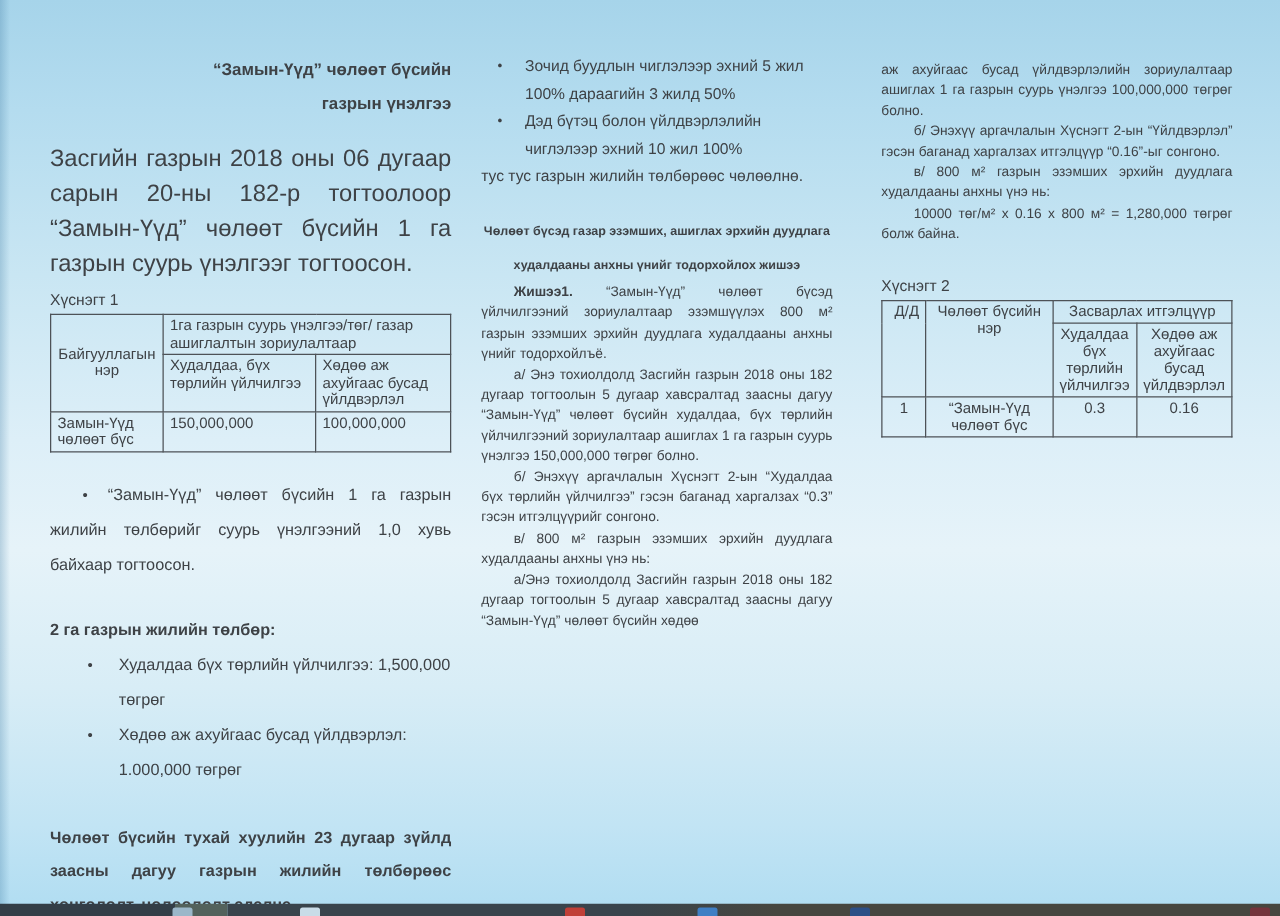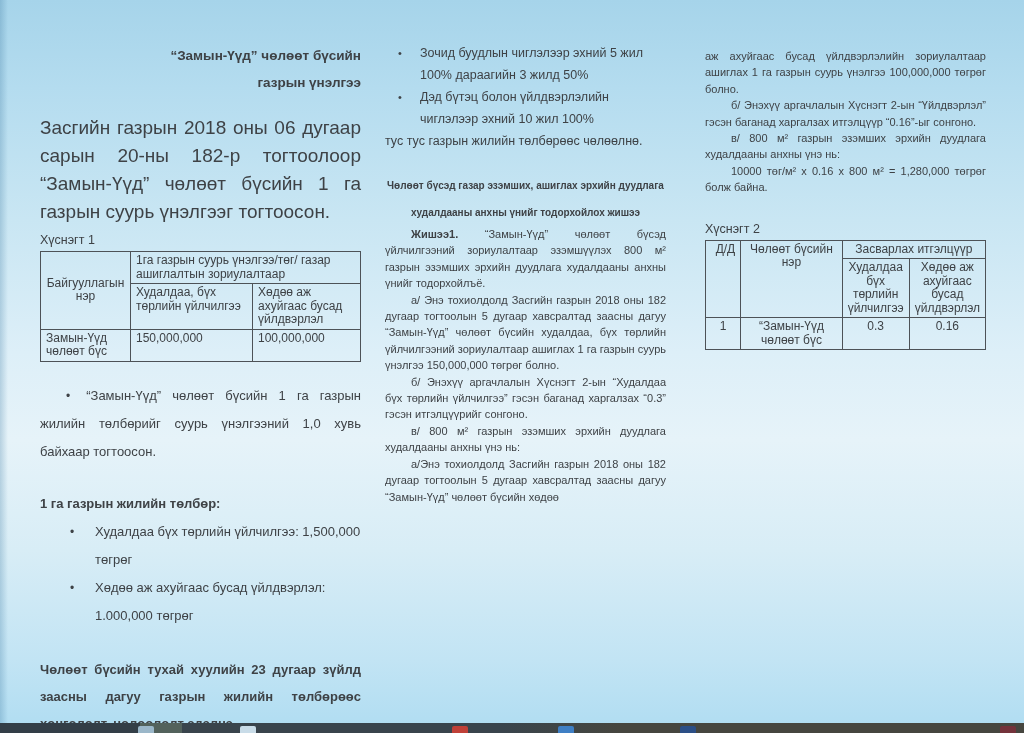--- a/index.html
+++ b/index.html
@@ -120,21 +120,21 @@
         <td>150,000,000</td>
         <td>100,000,000</td>
       </tr>
     </tbody>
   </table>
 
   <p class="bullet-note">
     <span class="inline-bullet">•</span><span>“Замын-Үүд” чөлөөт бүсийн 1 га газрын жилийн төлбөрийг суурь үнэлгээний 1,0 хувь байхаар тогтоосон.</span>
   </p>
 
-  <p class="fee-h">1 га газрын жилийн төлбөр:</p>
+  <p class="fee-h">2 га газрын жилийн төлбөр:</p>
   <ul class="dotlist">
     <li>Худалдаа бүх төрлийн үйлчилгээ: 1,500,000 төгрөг</li>
     <li>Хөдөө аж ахуйгаас бусад үйлдвэрлэл: 1.000,000 төгрөг</li>
   </ul>
 
   <p class="law-h">Чөлөөт бүсийн тухай хуулийн 23 дугаар зүйлд заасны дагуу газрын жилийн төлбөрөөс хөнгөлөлт, чөлөөлөлт эдэлнэ.</p>
   <ul class="dotlist">
     <li>Худалдаа</li>
 
   </ul>

